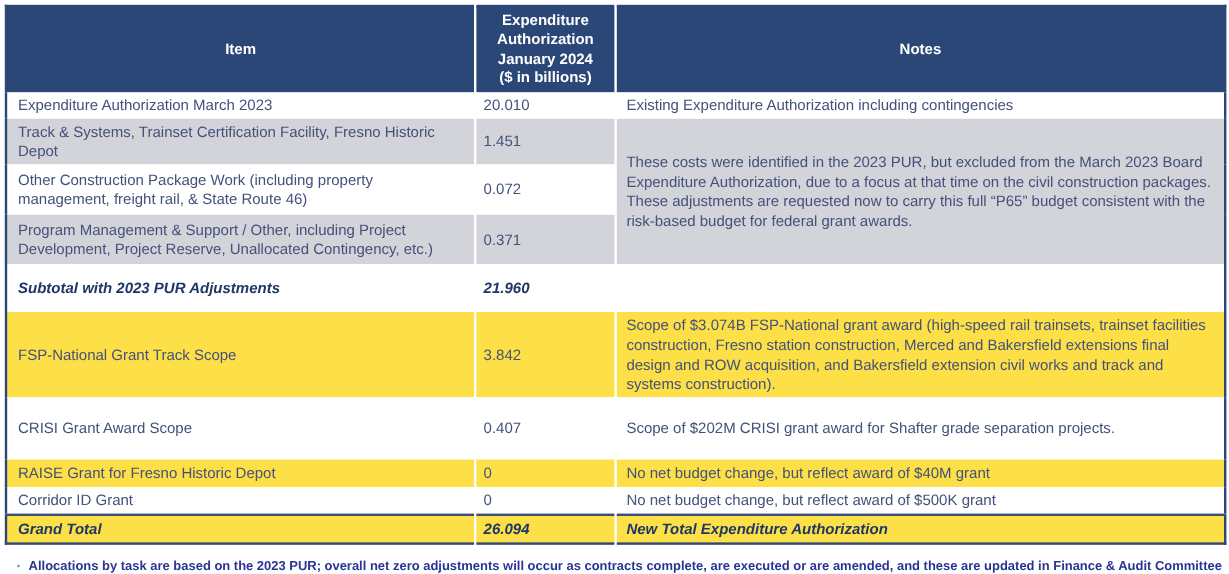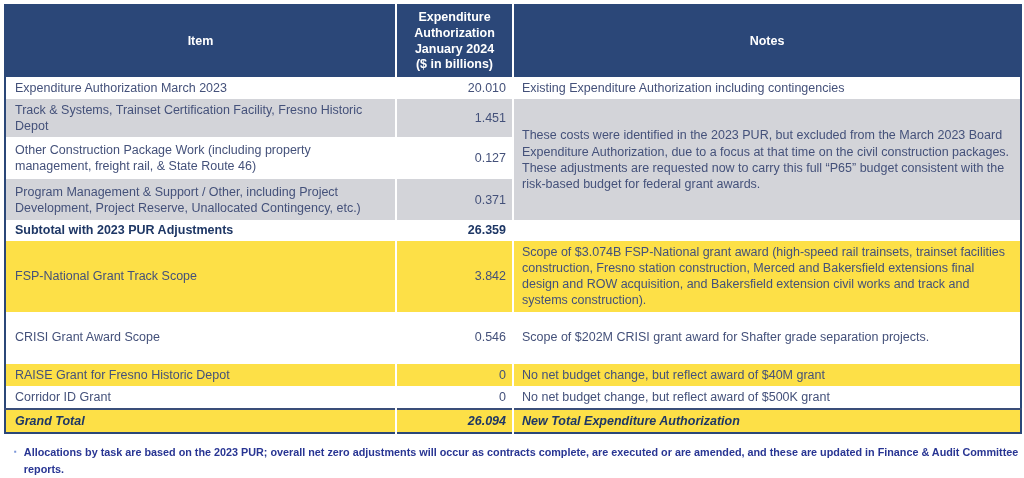--- a/index.html
+++ b/index.html
@@ -38,39 +38,39 @@
   .hdr-line { display: block; }
 
   td {
     font-size: 12.5px;
     color: #44517A;
     vertical-align: middle;
     line-height: 1.3;
     padding: 2px 6px;
   }
   td.item  { text-align: left;  padding: 2px 8px 2px 9px; }
-  td.val   { text-align: right; }
+  td.val   { text-align: left; }
   td.notes { text-align: left;  padding: 3px 10px 3px 8px; }
 
   tr.bg-white td { background: #ffffff; }
   tr.bg-gray  td { background: #fde047; }
   td.cell-white  { background: #ffffff; }
   td.cell-gray   { background: #D3D4D9; }
 
   tr.bold-row td {
     font-weight: bold;
     color: #1E3765;
   }
   tr.row-grandtotal td { border-top: 2px solid #3A4E79; }
 
   tr.r0 { height: 14px; border-radius: 13px; }
   tr.r1 { height: 38px; }
   tr.r2 { height: 42px; }
   tr.r3 { height: 41px; }
-  tr.r4 { height: 20px; }
+  tr.r4 { height: 40px; font-style: italic; }
   tr.r5 { height: 71px; }
   tr.r6 { height: 52px; }
   tr.r7 { height: 20px; }
   tr.r8 { height: 21px; margin-left: 24px; }
   tr.r9 { height: 23px; font-style: italic; }
 
   .footnotes { margin: 10px 0 0 10px; }
   .footnote {
     display: flex;
     align-items: flex-start;
@@ -116,39 +116,39 @@
         <td class="val sep">20.010</td>
         <td class="notes sep">Existing Expenditure Authorization including contingencies</td>
       </tr>
       <tr class="r1">
         <td class="item cell-gray">Track &amp; Systems, Trainset Certification Facility, Fresno Historic Depot</td>
         <td class="val sep cell-gray">1.451</td>
         <td class="notes sep cell-gray" rowspan="3">These costs were identified in the 2023 PUR, but excluded from the March 2023 Board Expenditure Authorization, due to a focus at that time on the civil construction packages.  These adjustments are requested now to carry this full “P65” budget consistent with the risk-based budget for federal grant awards.</td>
       </tr>
       <tr class="r2">
         <td class="item cell-white">Other Construction Package Work (including property management, freight rail, &amp; State Route 46)</td>
-        <td class="val sep cell-white">0.127</td>
+        <td class="val sep cell-white">0.072</td>
       </tr>
       <tr class="r3">
         <td class="item cell-gray">Program Management &amp; Support / Other, including Project Development, Project Reserve, Unallocated Contingency, etc.)</td>
         <td class="val sep cell-gray">0.371</td>
       </tr>
       <tr class="r4 bg-white bold-row">
         <td class="item">Subtotal with 2023 PUR Adjustments</td>
-        <td class="val sep">26.359</td>
+        <td class="val sep">21.960</td>
         <td class="notes sep"></td>
       </tr>
       <tr class="r5 bg-gray">
         <td class="item">FSP-National Grant Track Scope</td>
         <td class="val sep">3.842</td>
         <td class="notes sep">Scope of $3.074B FSP-National grant award (high-speed rail trainsets, trainset facilities construction, Fresno station construction, Merced and Bakersfield extensions final design and ROW acquisition, and Bakersfield extension civil works and track and systems construction).</td>
       </tr>
       <tr class="r6 bg-white">
         <td class="item">CRISI Grant Award Scope</td>
-        <td class="val sep">0.546</td>
+        <td class="val sep">0.407</td>
         <td class="notes sep">Scope of $202M CRISI grant award for Shafter grade separation projects.</td>
       </tr>
       <tr class="r7 bg-gray">
         <td class="item">RAISE Grant for Fresno Historic Depot</td>
         <td class="val sep">0</td>
         <td class="notes sep">No net budget change, but reflect award of $40M grant</td>
       </tr>
       <tr class="r8 bg-white">
         <td class="item">Corridor ID Grant</td>
         <td class="val sep">0</td>

